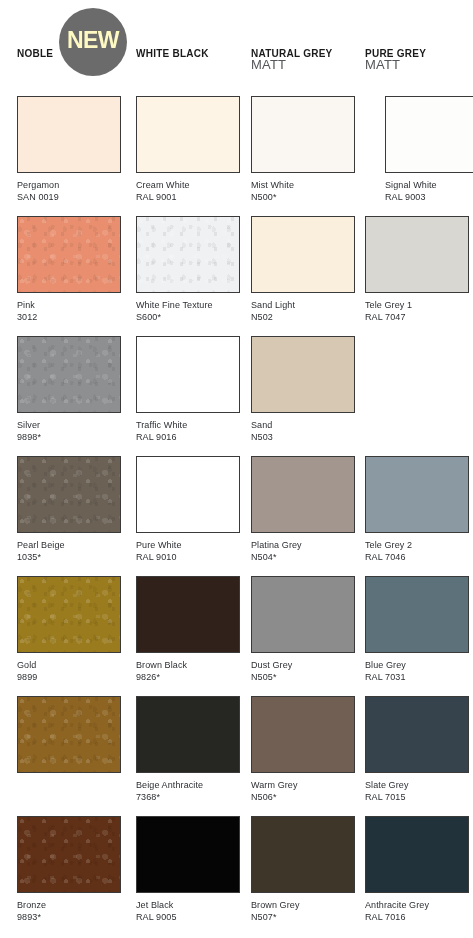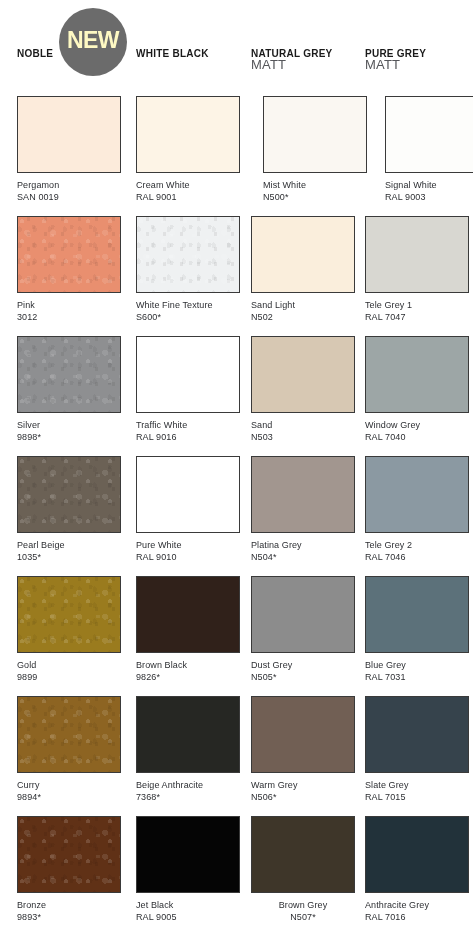--- a/index.html
+++ b/index.html
@@ -155,21 +155,21 @@
             <div class="lbl-code">SAN 0019</div>
           </div>
         </div>
         <div class="cell" style="left: 136px;">
           <div class="swatch" style="background: rgb(253, 244, 230);"></div>
           <div class="labels">
             <div class="lbl-name">Cream White</div>
             <div class="lbl-code">RAL 9001</div>
           </div>
         </div>
-        <div class="cell" style="left: 263px;">
+        <div class="cell" style="left: 251px;">
           <div class="swatch" style="background: rgb(250, 247, 242);"></div>
           <div class="labels">
             <div class="lbl-name">Mist White</div>
             <div class="lbl-code">N500*</div>
           </div>
         </div>
         <div class="cell" style="left: 365px; padding-left: 20px;">
           <div class="swatch" style="background: rgb(253, 253, 251);"></div>
           <div class="labels">
             <div class="lbl-name">Signal White</div>
@@ -222,27 +222,20 @@
             <div class="lbl-code">RAL 9016</div>
           </div>
         </div>
         <div class="cell" style="left: 251px;">
           <div class="swatch" style="background: rgb(215, 200, 179);"></div>
           <div class="labels">
             <div class="lbl-name">Sand</div>
             <div class="lbl-code">N503</div>
           </div>
         </div>
-        <div class="cell" style="left: 365px;">
-          <div class="swatch" style="background: rgb(157, 166, 166);"></div>
-          <div class="labels">
-            <div class="lbl-name">Window Grey</div>
-            <div class="lbl-code">RAL 7040</div>
-          </div>
-        </div>
       </div>
       <div class="row">
         <div class="cell" style="left: 17px;">
           <div class="swatch textured" style="background: rgb(107, 97, 85);"></div>
           <div class="labels">
             <div class="lbl-name">Pearl Beige</div>
             <div class="lbl-code">1035*</div>
           </div>
         </div>
         <div class="cell" style="left: 136px;">
@@ -293,24 +286,20 @@
           <div class="swatch" style="background: rgb(92, 113, 122);"></div>
           <div class="labels">
             <div class="lbl-name">Blue Grey</div>
             <div class="lbl-code">RAL 7031</div>
           </div>
         </div>
       </div>
       <div class="row">
         <div class="cell" style="left: 17px;">
           <div class="swatch textured" style="background: rgb(141, 100, 34);"></div>
-          <div class="labels">
-            <div class="lbl-name">Curry</div>
-            <div class="lbl-code">9894*</div>
-          </div>
         </div>
         <div class="cell" style="left: 136px;">
           <div class="swatch" style="background: rgb(38, 39, 35);"></div>
           <div class="labels">
             <div class="lbl-name">Beige Anthracite</div>
             <div class="lbl-code">7368*</div>
           </div>
         </div>
         <div class="cell" style="left: 251px;">
           <div class="swatch" style="background: rgb(113, 95, 84);"></div>
@@ -335,21 +324,21 @@
             <div class="lbl-code">9893*</div>
           </div>
         </div>
         <div class="cell" style="left: 136px;">
           <div class="swatch" style="background: rgb(5, 5, 5);"></div>
           <div class="labels">
             <div class="lbl-name">Jet Black</div>
             <div class="lbl-code">RAL 9005</div>
           </div>
         </div>
-        <div class="cell" style="left: 251px; text-align: center;">
+        <div class="cell" style="left: 251px;">
           <div class="swatch" style="background: rgb(62, 54, 41);"></div>
           <div class="labels">
             <div class="lbl-name">Brown Grey</div>
             <div class="lbl-code">N507*</div>
           </div>
         </div>
         <div class="cell" style="left: 365px;">
           <div class="swatch" style="background: rgb(34, 50, 58);"></div>
           <div class="labels">
             <div class="lbl-name">Anthracite Grey</div>

